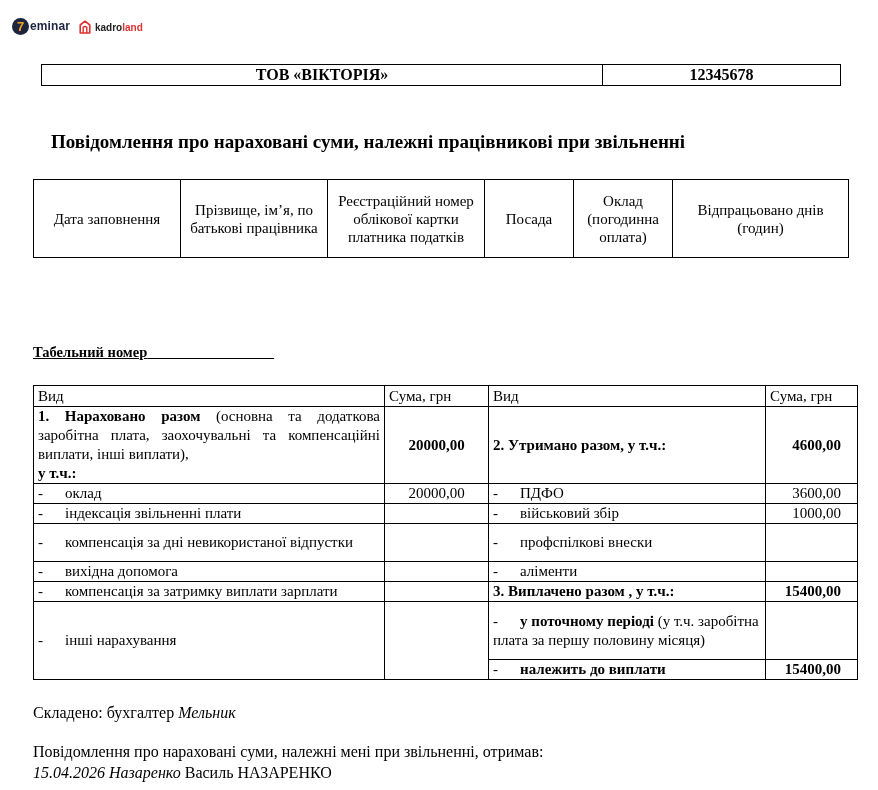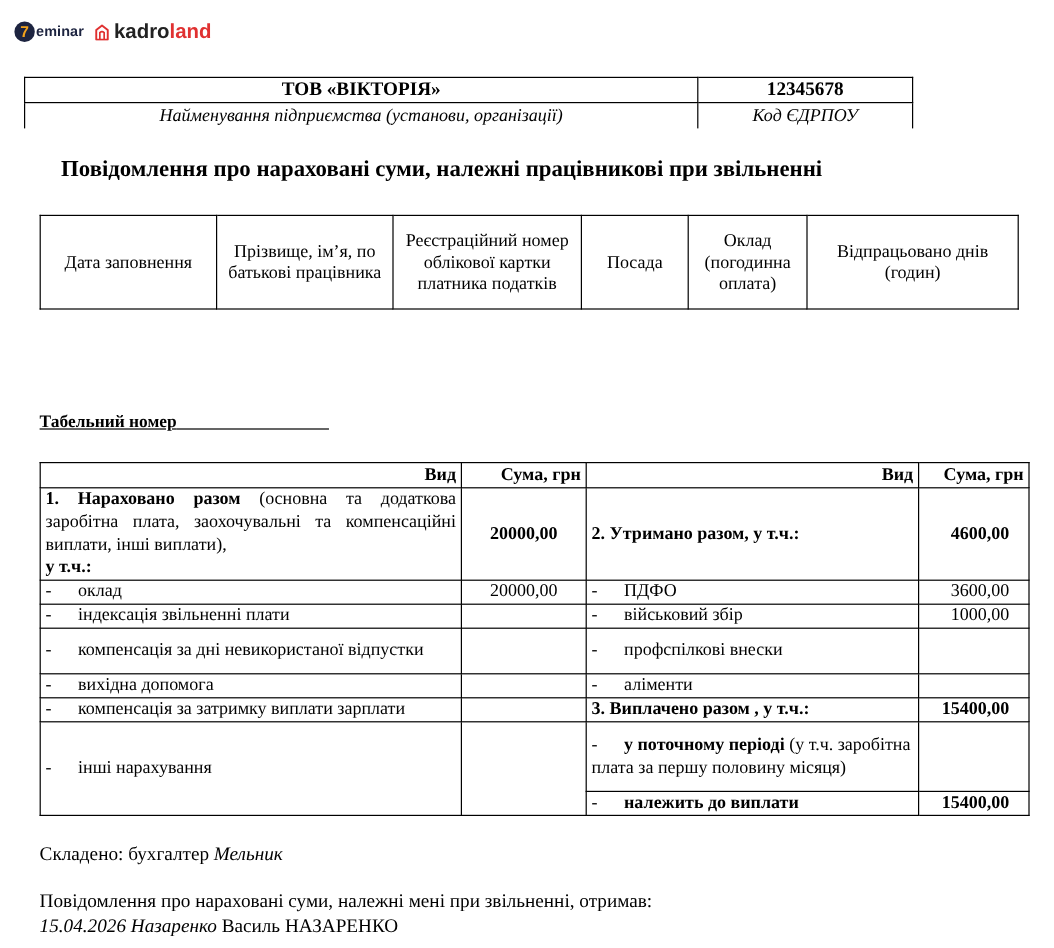--- a/index.html
+++ b/index.html
@@ -8,25 +8,25 @@
   .abs { position:absolute; }
 
   
   .logo-seminar { left:12px; top:16px; display:flex; align-items:center; height:20px; }
   .seven { width:17px; height:17px; border-radius:50%; background:#1d2440; color:#f3a21b;
            font-family:"Liberation Sans", sans-serif; font-weight:bold; font-size:13px;
            display:flex; align-items:center; justify-content:center; line-height:1; }
   .seminar-text { font-family:"Liberation Sans", sans-serif; font-weight:bold; font-size:12px; color:#1d2440; margin-left:1px; letter-spacing:0.1px; }
   .logo-kadro { left:79px; top:17px; display:flex; align-items:center; height:20px; }
   .kadro-icon { width:12px; height:14px; }
-  .kadro-text { font-family:"Liberation Sans", sans-serif; font-size:17px; font-weight:bold; color:#222; margin-left:4px; }
+  .kadro-text { font-family:"Liberation Sans", sans-serif; font-size:10px; font-weight:bold; color:#222; margin-left:4px; }
   .kadro-text .land { color:#e03131; }
 
   
-  .org { left:20px; top:64px; width:741px; border-collapse:collapse; }
+  .org { left:41px; top:64px; width:800px; border-collapse:collapse; }
   .org td { padding:0; height:20px; font-size:15px; text-align:center; line-height:20px; }
   .org .r1 td { border-top:1.5px solid #000; border-bottom:1.5px solid #000; font-weight:bold; font-size:16px; }
   .org .c1 { width:560px; border-left:1.5px solid #000; border-right:1.5px solid #000; }
   .org .c2 { border-right:1.5px solid #000; }
   .org .r2 td { font-style:italic; font-size:15px; height:21px; }
 
   .doc-title { left:0; top:131px; width:736px; text-align:center; font-weight:bold; font-size:19px; }
 
   
   .emp { left:33px; top:179px; width:816px; border-collapse:collapse; }
@@ -34,21 +34,21 @@
   .emp .hdr td { height:77px; }
   .emp .val td { height:34px; vertical-align:top; padding-top:2px; }
   .emp .val td.small { font-size:13.5px; text-align:left; }
   .emp .val td.small-c { font-size:13.5px; }
 
   .tab-num { left:33px; top:320px; font-weight:bold; font-size:14.5px; text-decoration:underline; white-space:pre;margin-top:24px; }
 
   
   .amt { left:33px; top:385px; width:825px; border-collapse:collapse; table-layout:fixed; }
   .amt td { border:1px solid #000; font-size:15px; line-height:19px; padding:0 4px; vertical-align:middle; }
-  .amt .h td { font-weight:bold; text-align:right; height:20px; }
+  .amt .h td { font-weight:normal; text-align:left; height:20px; }
   .amt .num { text-align:right; padding-right:16px; }
   .amt .numc { text-align:center; }
   .amt .b { font-weight:bold; }
   .dash { display:inline-block; width:27px; }
   .just { text-align:justify; text-align-last:left;margin-left:31px; }
 
   .footer1 { left:33px; top:704px; font-size:16px; }
   .footer2 { left:33px; top:743px; font-size:16px; }
   .footer3 { left:33px; top:764px; font-size:16px; }
   i { }
@@ -66,24 +66,20 @@
     <path d="M4.2 13 V7.2 Q6 5.6 7.8 7.2 V13" fill="none" stroke="#e03131" stroke-width="1.4"></path>
   </svg>
   <span class="kadro-text"><span>kadro</span><span class="land">land</span></span>
 </div>
 
 <table class="abs org">
   <tbody>
       <tr class="r1">
     <td class="c1">ТОВ «ВІКТОРІЯ»</td>
     <td class="c2">12345678</td>
-  </tr>
-  <tr class="r2">
-    <td class="c1">Найменування підприємства (установи, організації)</td>
-    <td class="c2">Код ЄДРПОУ</td>
   </tr>
 </tbody>
   </table>
 
 <div class="abs doc-title">Повідомлення про нараховані суми, належні працівникові при звільненні</div>
 
 <table class="abs emp">
   <tbody>
       <tr class="hdr">
     <td style="width:138px">Дата заповнення</td>

